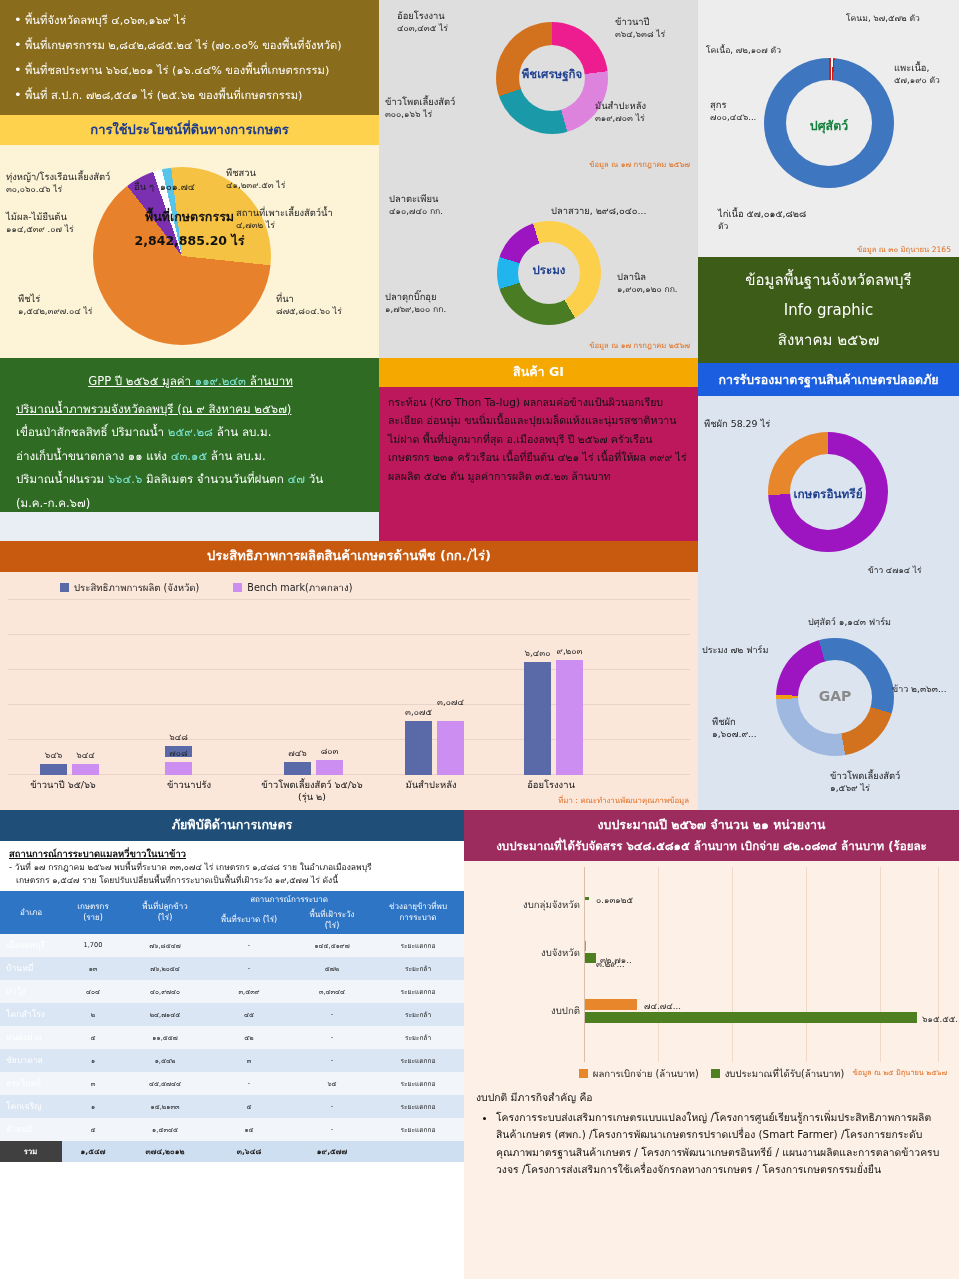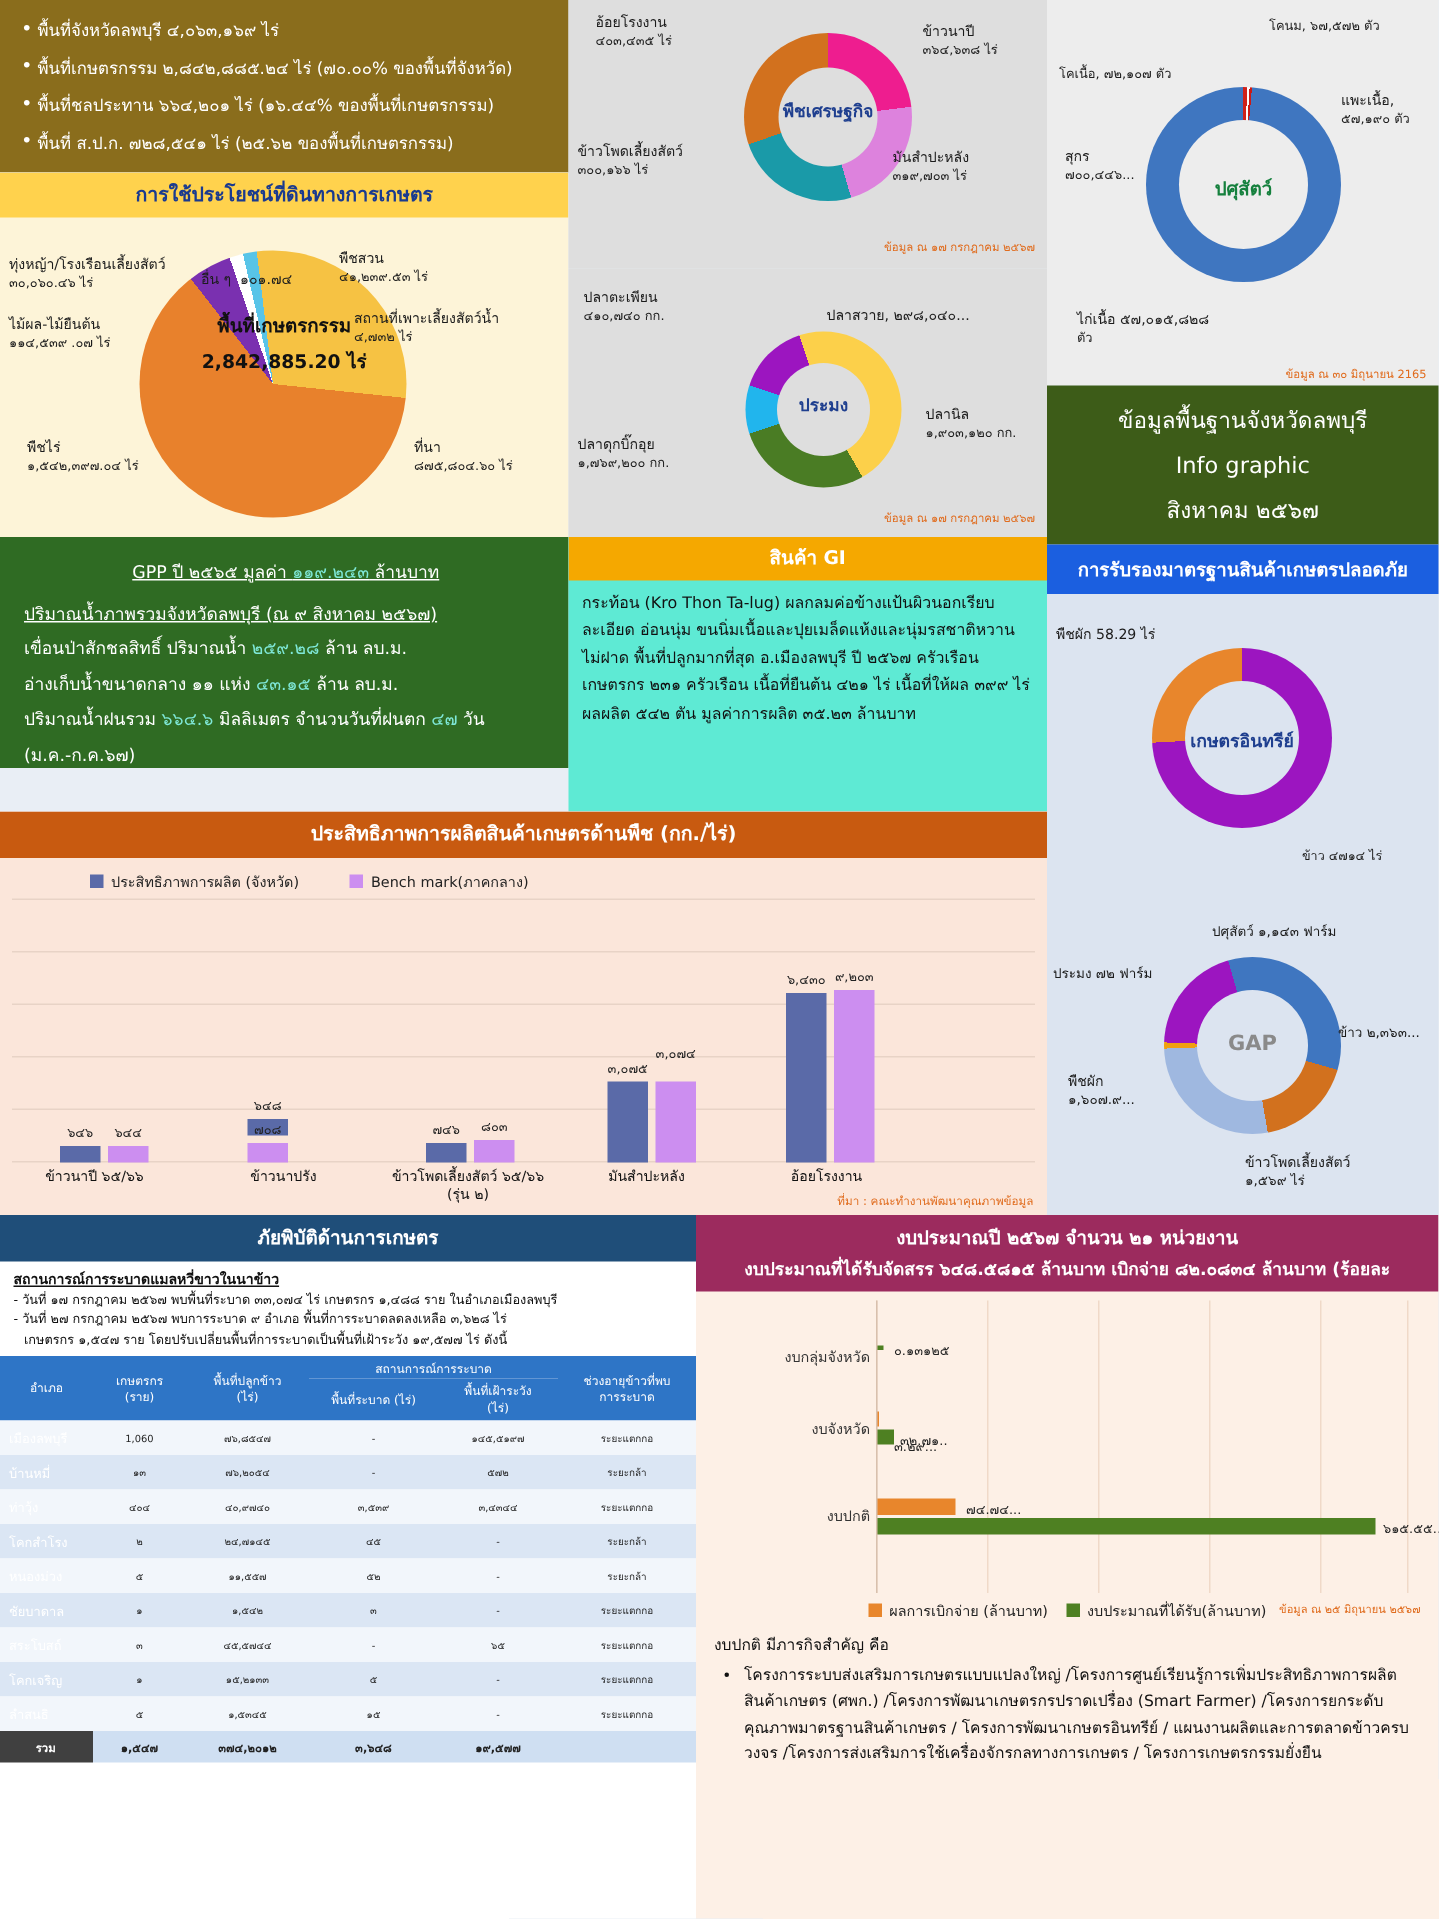--- a/index.html
+++ b/index.html
@@ -55,21 +55,21 @@
   #titleblk div { font-size:15px; }
 
   
   #gpp { left:0; top:358px; width:379px; height:154px; background:#2f6b23; padding:12px 14px 0 16px; }
   #gpp .gl { color:#ffffff; font-size:11.6px; line-height:23.5px; white-space:nowrap; }
   #gpp .ttl { text-align:center; text-decoration:underline; margin-bottom:4px; }
   #gpp .hl { color:#7fe8d8; }
   #gpp .u { text-decoration:underline; }
 
   
-  #gi { left:379px; top:358px; width:319px; height:183px; background:#5eead4; }
+  #gi { left:379px; top:358px; width:319px; height:183px; background:#be185d; }
   #gi .hd { background:#f5a800; color:#fff; text-align:center; font-size:12.5px; font-weight:bold; padding:4px 0 5px; }
   #gi .body { padding:6px 9px; font-size:10.6px; line-height:18.4px; color:#111; }
 
   
   #certhd { left:698px; top:363px; width:261px; height:33px; background:#1b5fe0; color:#fff;
             display:flex; align-items:center; justify-content:center; font-size:12.4px; font-weight:bold; }
   #organic { left:698px; top:396px; width:261px; height:192px; background:#dce4f0; }
   #gap { left:698px; top:588px; width:261px; height:222px; background:#dce4f0; }
 
   
@@ -359,21 +359,20 @@
     <div class="catlbl" style="left:488px;top:180px;width:110px;">อ้อยโรงงาน</div>
   </div>
   <div class="src">ที่มา : คณะทำงานพัฒนาคุณภาพข้อมูล</div>
 </div>
 
 <div class="panel" id="disaster">
   <div class="hd">ภัยพิบัติด้านการเกษตร</div>
   <div class="note">
     <div class="u">สถานการณ์การระบาดแมลหวี่ขาวในนาข้าว</div>
     <div>- วันที่ ๑๗ กรกฎาคม ๒๕๖๗ พบพื้นที่ระบาด ๓๓,๐๗๔ ไร่ เกษตรกร ๑,๔๘๘ ราย ในอำเภอเมืองลพบุรี</div>
-    <div>- วันที่ ๒๗ กรกฎาคม ๒๕๖๗ พบการระบาด ๙ อำเภอ พื้นที่การระบาดลดลงเหลือ ๓,๖๒๘ ไร่</div>
     <div style="padding-left:7px">เกษตรกร ๑,๕๔๗ ราย โดยปรับเปลี่ยนพื้นที่การระบาดเป็นพื้นที่เฝ้าระวัง ๑๙,๕๗๗ ไร่ ดังนี้</div>
   </div>
   <table>
     <colgroup>
         <col style="width:62px">
         <col style="width:62px">
         <col style="width:82px">
         <col style="width:86px">
         <col style="width:80px">
         <col style="width:92px">
@@ -389,21 +388,21 @@
       <th rowspan="2" style="white-space:pre-line">ช่วงอายุข้าวที่พบ
 การระบาด</th>
     </tr>
     <tr>
       <th>พื้นที่ระบาด (ไร่)</th>
       <th style="white-space:pre-line">พื้นที่เฝ้าระวัง
 (ไร่)</th>
     </tr>
     <tr class="odd">
           <td class="amp">เมืองลพบุรี</td>
-          <td>1,060</td>
+          <td>1,700</td>
           <td>๗๖,๘๕๔๗</td>
           <td>-</td>
           <td>๑๔๕,๕๑๙๗</td>
           <td>ระยะแตกกอ</td>
         </tr>
     <tr class="alt">
           <td class="amp">บ้านหมี่</td>
           <td>๑๓</td>
           <td>๗๖,๒๐๕๔</td>
           <td>-</td>

